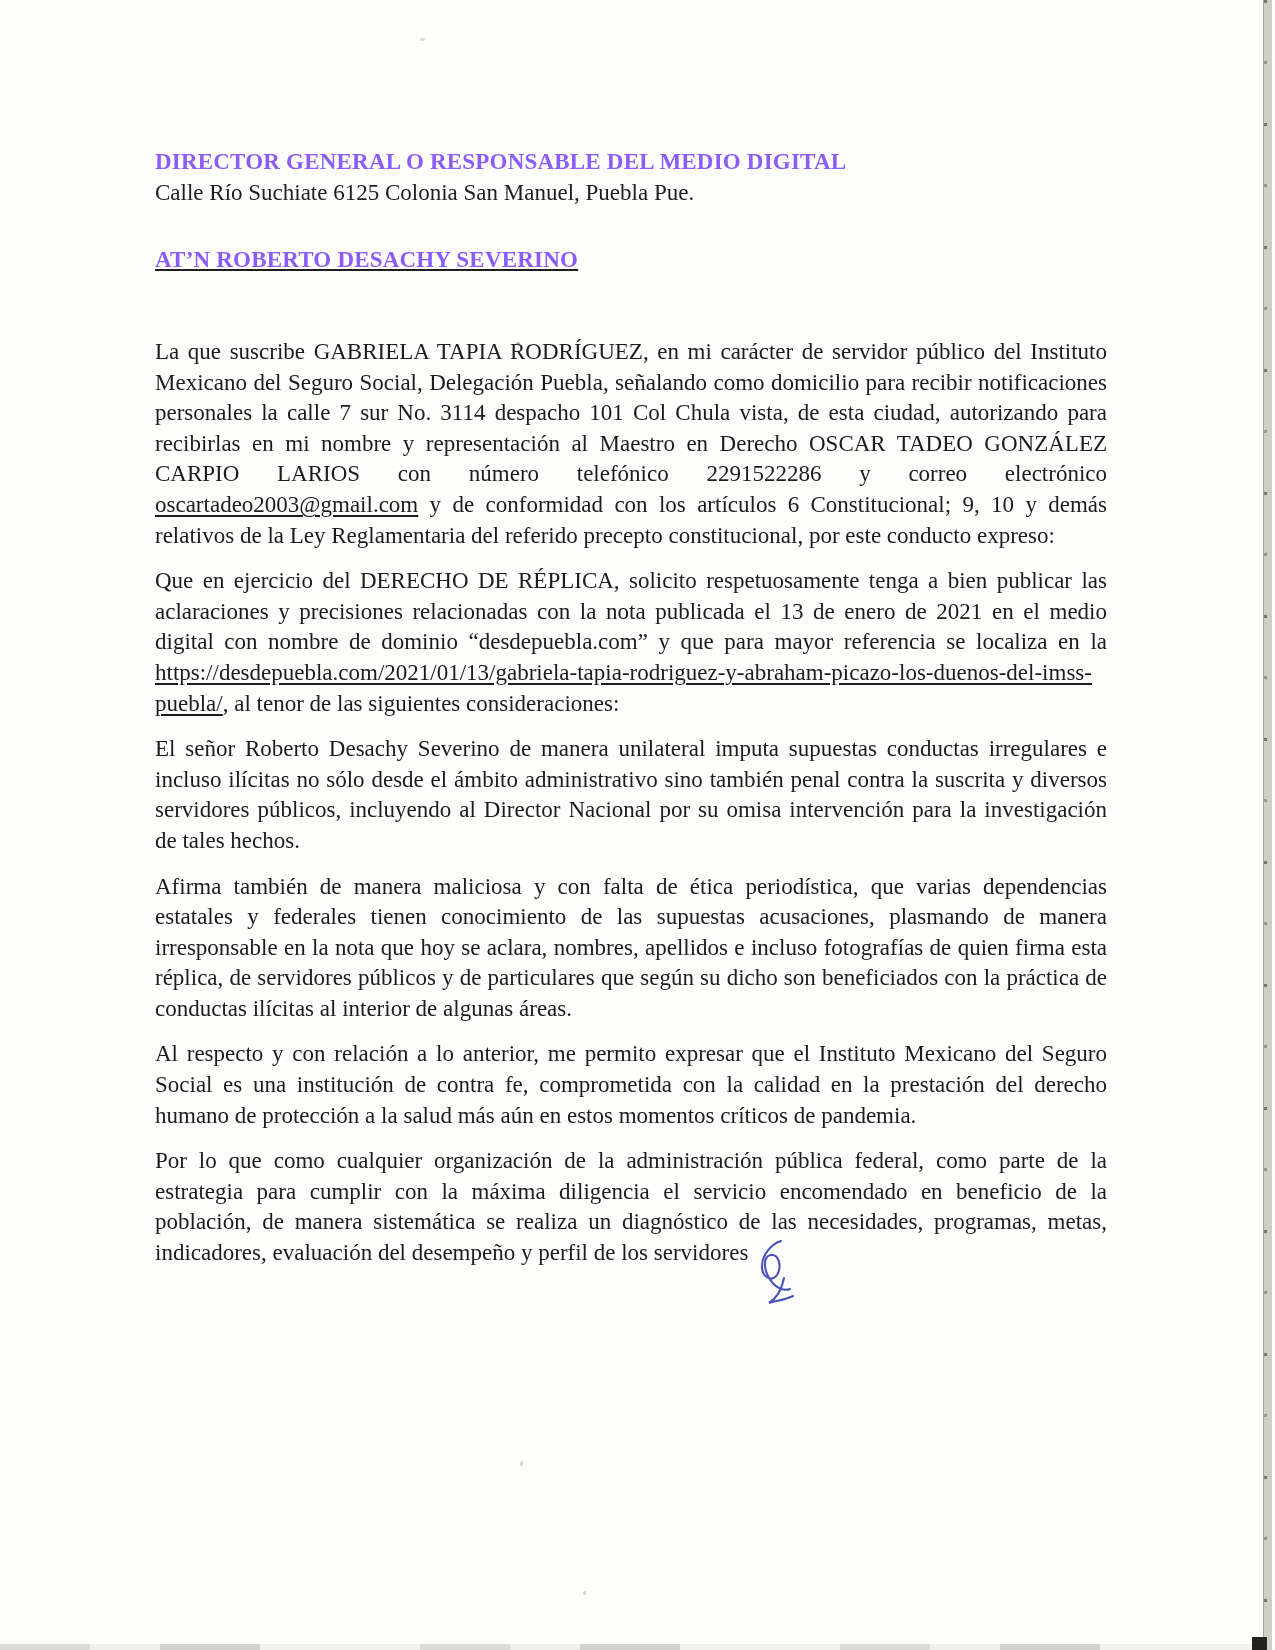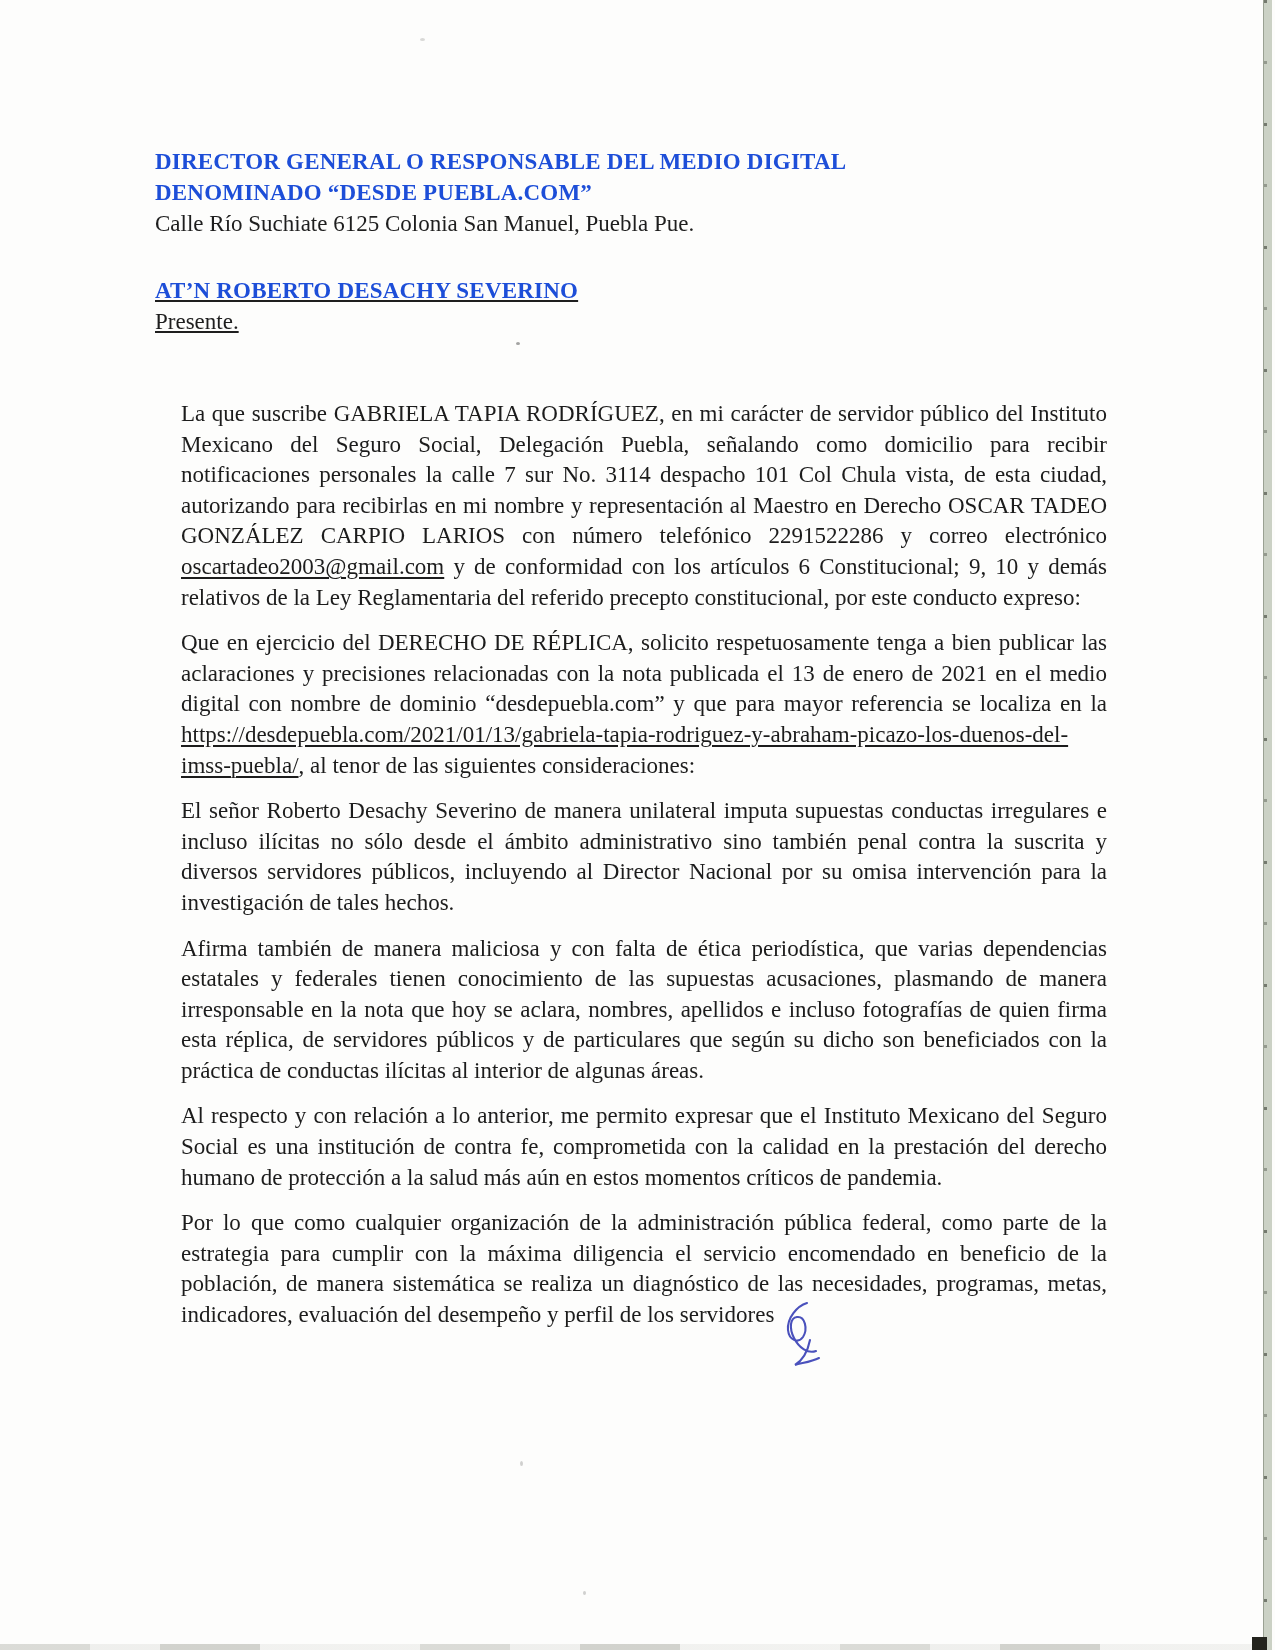--- a/index.html
+++ b/index.html
@@ -10,23 +10,23 @@
     overflow:hidden;
     font-family:"Liberation Serif","DejaVu Serif",serif;
     color:#1e1e1e;
   }
   .content{
     position:absolute;left:155px;top:146px;width:952px;
   }
   .recipient p, .attn-block p{
     margin:0;font-size:23px;line-height:31px;white-space:nowrap;
   }
-  .bold{font-weight:700;letter-spacing:.2px;color:#1d4ed8;}
+  .bold{font-weight:700;letter-spacing:.2px;color:#8b5cf6;}
   .attn-block{margin-top:36px;text-decoration:underline;}
-  .letter-body{margin-top:62px;margin-left:26px;}
+  .letter-body{margin-top:62px;}
   .para{
     margin:0;
     font-size:23px;
     line-height:30.6px;
     text-align:justify;
     text-justify:inter-word;
     color:#1c1c1c;
   }
   .para + .para{margin-top:15px;}
   .underline{
@@ -73,27 +73,25 @@
 </style>
 </head>
 <body>
 
 <div class="page">
 
   <div class="content">
 
     <div class="recipient">
       <p class="bold">DIRECTOR GENERAL O RESPONSABLE DEL MEDIO DIGITAL</p>
-      <p class="bold">DENOMINADO “DESDE PUEBLA.COM”</p>
       <p>Calle Río Suchiate 6125 Colonia San Manuel, Puebla Pue.</p>
     </div>
 
     <div class="attn-block">
       <p class="bold">AT’N ROBERTO DESACHY SEVERINO</p>
-      <p>Presente.</p>
     </div>
 
     <div class="letter-body">
 
       <p class="para"><span>La que suscribe GABRIELA TAPIA RODRÍGUEZ, en mi carácter de servidor público del Instituto Mexicano del Seguro Social, Delegación Puebla, señalando como domicilio para recibir notificaciones personales la calle 7 sur No. 3114 despacho 101 Col Chula vista, de esta ciudad, autorizando para recibirlas en mi nombre y representación al Maestro en Derecho OSCAR TADEO GONZÁLEZ CARPIO LARIOS con número telefónico 2291522286 y correo electrónico </span><span class="underline">oscartadeo2003@gmail.com</span><span> y de conformidad con los artículos 6 Constitucional; 9, 10 y demás relativos de la Ley Reglamentaria del referido precepto constitucional, por este conducto expreso:</span></p>
 
       <p class="para"><span>Que en ejercicio del DERECHO DE RÉPLICA, solicito respetuosamente tenga a bien publicar las aclaraciones y precisiones relacionadas con la nota publicada el 13 de enero de 2021 en el medio digital con nombre de dominio “desdepuebla.com” y que para mayor referencia se localiza en la </span><span class="underline">https://desdepuebla.com/2021/01/13/gabriela-tapia-rodriguez-y-abraham-picazo-los-duenos-del-imss-puebla/</span><span>, al tenor de las siguientes consideraciones:</span></p>
 
       <p class="para">El señor Roberto Desachy Severino de manera unilateral imputa supuestas conductas irregulares e incluso ilícitas no sólo desde el ámbito administrativo sino también penal contra la suscrita y diversos servidores públicos, incluyendo al Director Nacional por su omisa intervención para la investigación de tales hechos.</p>
 

